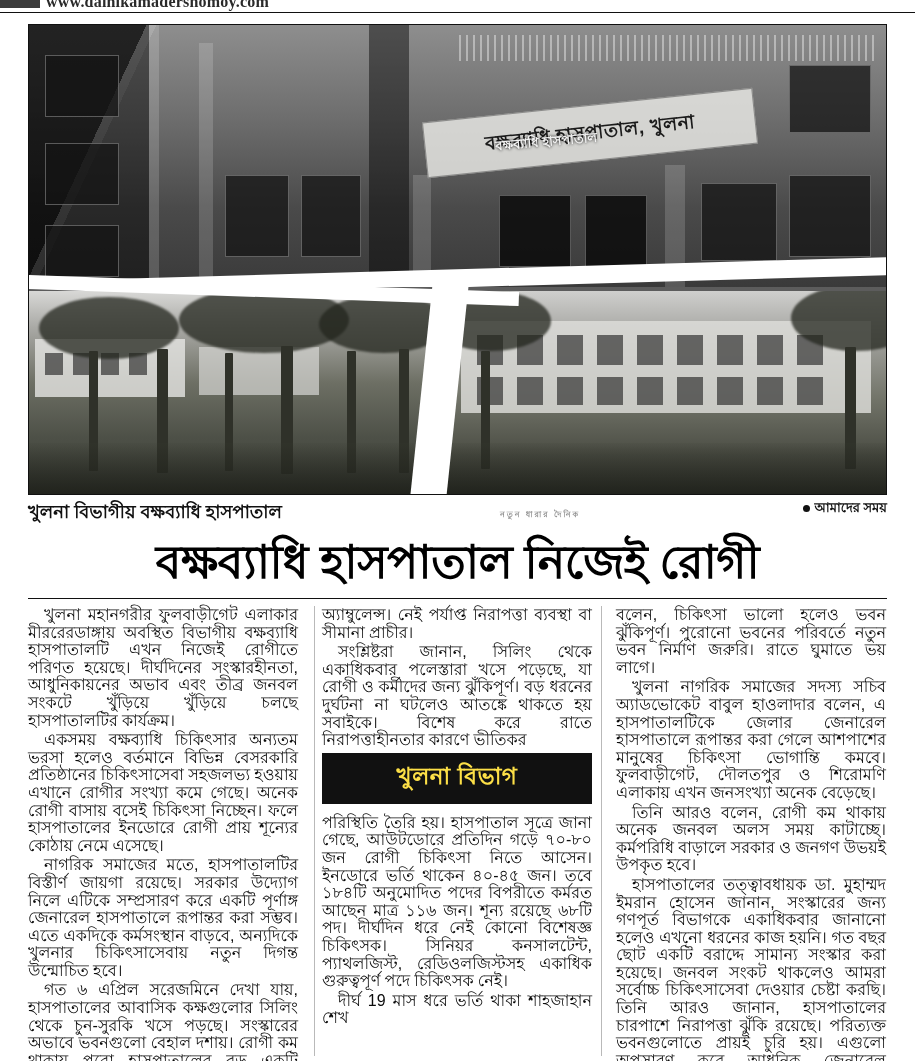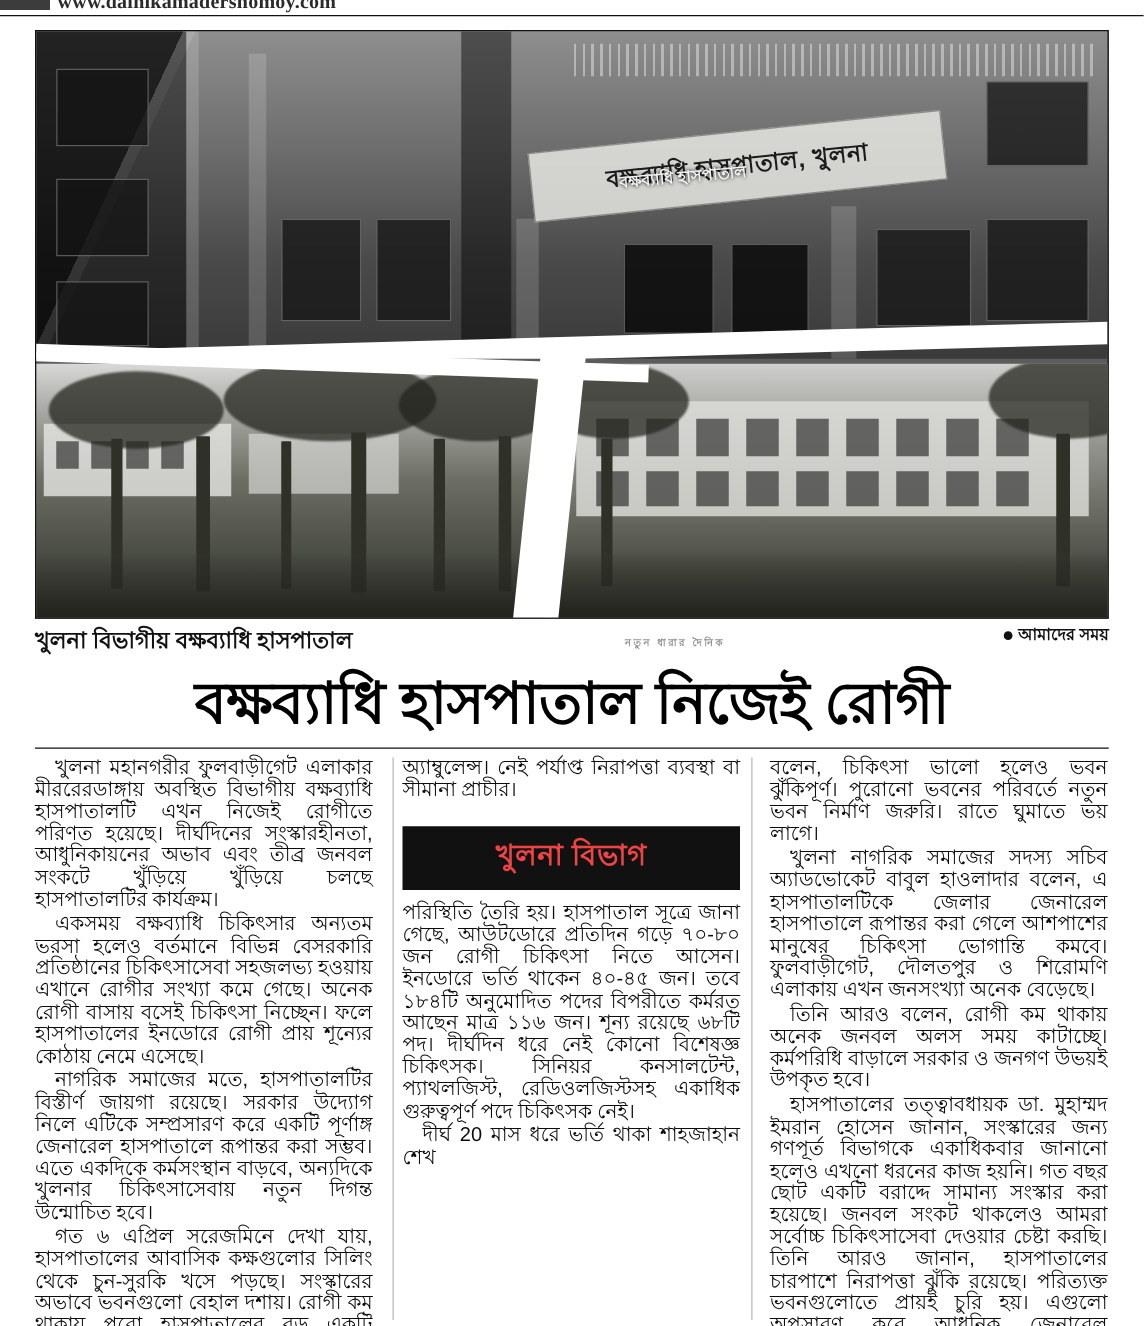--- a/index.html
+++ b/index.html
@@ -209,23 +209,23 @@
     font-family:"Liberation Sans", sans-serif;
     font-size:16px;
     line-height:17.6px;
     text-align:justify;
     text-indent:16px;
     color:#0b0b0b;
     word-spacing:-0.3px;
   }
   p.body.noind{ text-indent:0; }
   .section-band{
-    margin:20px 0 10px 0;
+    margin:4px 0 10px 0;
     background:#111;
-    color:#ef4444;
+    color:#fde047;
     text-align:center;
     font-family:"Liberation Sans", sans-serif;
     font-weight:bold;
     font-size:23px;
     padding:5px 0 7px 0;
     letter-spacing:0.5px;
   }
   .vrule{
     position:absolute;
     top:606px;
@@ -345,23 +345,24 @@
 
     <div class="col">
       <p class="body">খুলনা মহানগরীর ফুলবাড়ীগেট এলাকার মীররেরডাঙ্গায় অবস্থিত বিভাগীয় বক্ষব্যাধি হাসপাতালটি এখন নিজেই রোগীতে পরিণত হয়েছে। দীর্ঘদিনের সংস্কারহীনতা, আধুনিকায়নের অভাব এবং তীব্র জনবল সংকটে খুঁড়িয়ে খুঁড়িয়ে চলছে হাসপাতালটির কার্যক্রম।</p>
       <p class="body">একসময় বক্ষব্যাধি চিকিৎসার অন্যতম ভরসা হলেও বর্তমানে বিভিন্ন বেসরকারি প্রতিষ্ঠানের চিকিৎসাসেবা সহজলভ্য হওয়ায় এখানে রোগীর সংখ্যা কমে গেছে। অনেক রোগী বাসায় বসেই চিকিৎসা নিচ্ছেন। ফলে হাসপাতালের ইনডোরে রোগী প্রায় শূন্যের কোঠায় নেমে এসেছে।</p>
       <p class="body">নাগরিক সমাজের মতে, হাসপাতালটির বিস্তীর্ণ জায়গা রয়েছে। সরকার উদ্যোগ নিলে এটিকে সম্প্রসারণ করে একটি পূর্ণাঙ্গ জেনারেল হাসপাতালে রূপান্তর করা সম্ভব। এতে একদিকে কর্মসংস্থান বাড়বে, অন্যদিকে খুলনার চিকিৎসাসেবায় নতুন দিগন্ত উন্মোচিত হবে।</p>
       <p class="body">গত ৬ এপ্রিল সরেজমিনে দেখা যায়, হাসপাতালের আবাসিক কক্ষগুলোর সিলিং থেকে চুন-সুরকি খসে পড়ছে। সংস্কারের অভাবে ভবনগুলো বেহাল দশায়। রোগী কম থাকায় পুরো হাসপাতালের বড় একটি অংশজুড়ে রয়েছে পরিত্যক্ত ভবন। গ্যারেজে পড়ে আছে</p>
     </div>
 
     <div class="col">
       <p class="body noind">অ্যাম্বুলেন্স। নেই পর্যাপ্ত নিরাপত্তা ব্যবস্থা বা সীমানা প্রাচীর।</p>
+      <p class="body">সংশ্লিষ্টরা জানান, সিলিং থেকে একাধিকবার পলেস্তারা খসে পড়েছে, যা রোগী ও কর্মীদের জন্য ঝুঁকিপূর্ণ। বড় ধরনের দুর্ঘটনা না ঘটলেও আতঙ্কে থাকতে হয় সবাইকে। বিশেষ করে রাতে নিরাপত্তাহীনতার কারণে ভীতিকর</p>
       <div class="section-band">খুলনা বিভাগ</div>
       <p class="body noind">পরিস্থিতি তৈরি হয়। হাসপাতাল সূত্রে জানা গেছে, আউটডোরে প্রতিদিন গড়ে ৭০-৮০ জন রোগী চিকিৎসা নিতে আসেন। ইনডোরে ভর্তি থাকেন ৪০-৪৫ জন। তবে ১৮৪টি অনুমোদিত পদের বিপরীতে কর্মরত আছেন মাত্র ১১৬ জন। শূন্য রয়েছে ৬৮টি পদ। দীর্ঘদিন ধরে নেই কোনো বিশেষজ্ঞ চিকিৎসক। সিনিয়র কনসালটেন্ট, প্যাথলজিস্ট, রেডিওলজিস্টসহ একাধিক গুরুত্বপূর্ণ পদে চিকিৎসক নেই।</p>
-      <p class="body">দীর্ঘ 20 মাস ধরে ভর্তি থাকা শাহজাহান শেখ</p>
+      <p class="body">দীর্ঘ 19 মাস ধরে ভর্তি থাকা শাহজাহান শেখ</p>
     </div>
 
     <div class="col">
       <p class="body noind">বলেন, চিকিৎসা ভালো হলেও ভবন ঝুঁকিপূর্ণ। পুরোনো ভবনের পরিবর্তে নতুন ভবন নির্মাণ জরুরি। রাতে ঘুমাতে ভয় লাগে।</p>
       <p class="body">খুলনা নাগরিক সমাজের সদস্য সচিব অ্যাডভোকেট বাবুল হাওলাদার বলেন, এ হাসপাতালটিকে জেলার জেনারেল হাসপাতালে রূপান্তর করা গেলে আশপাশের মানুষের চিকিৎসা ভোগান্তি কমবে। ফুলবাড়ীগেট, দৌলতপুর ও শিরোমণি এলাকায় এখন জনসংখ্যা অনেক বেড়েছে।</p>
       <p class="body">তিনি আরও বলেন, রোগী কম থাকায় অনেক জনবল অলস সময় কাটাচ্ছে। কর্মপরিধি বাড়ালে সরকার ও জনগণ উভয়ই উপকৃত হবে।</p>
       <p class="body">হাসপাতালের তত্ত্বাবধায়ক ডা. মুহাম্মদ ইমরান হোসেন জানান, সংস্কারের জন্য গণপূর্ত বিভাগকে একাধিকবার জানানো হলেও এখনো ধরনের কাজ হয়নি। গত বছর ছোট একটি বরাদ্দে সামান্য সংস্কার করা হয়েছে। জনবল সংকট থাকলেও আমরা সর্বোচ্চ চিকিৎসাসেবা দেওয়ার চেষ্টা করছি। তিনি আরও জানান, হাসপাতালের চারপাশে নিরাপত্তা ঝুঁকি রয়েছে। পরিত্যক্ত ভবনগুলোতে প্রায়ই চুরি হয়। এগুলো অপসারণ করে আধুনিক জেনারেল হাসপাতাল নির্মাণ করা হলে নিরাপত্তা এবং বক্ষব্যাধির পাশাপাশি অন্যান্য চিকিৎসাসেবাও নিশ্চিত করা সম্ভব হবে।</p>
     </div>
 
   </div>

